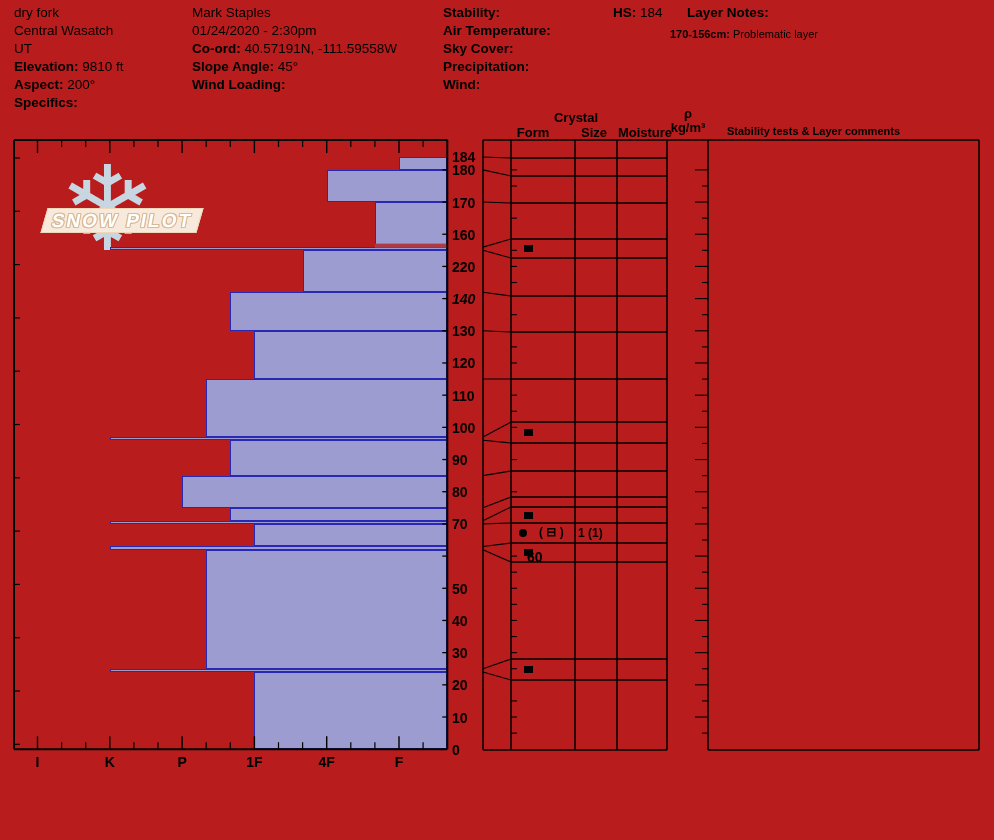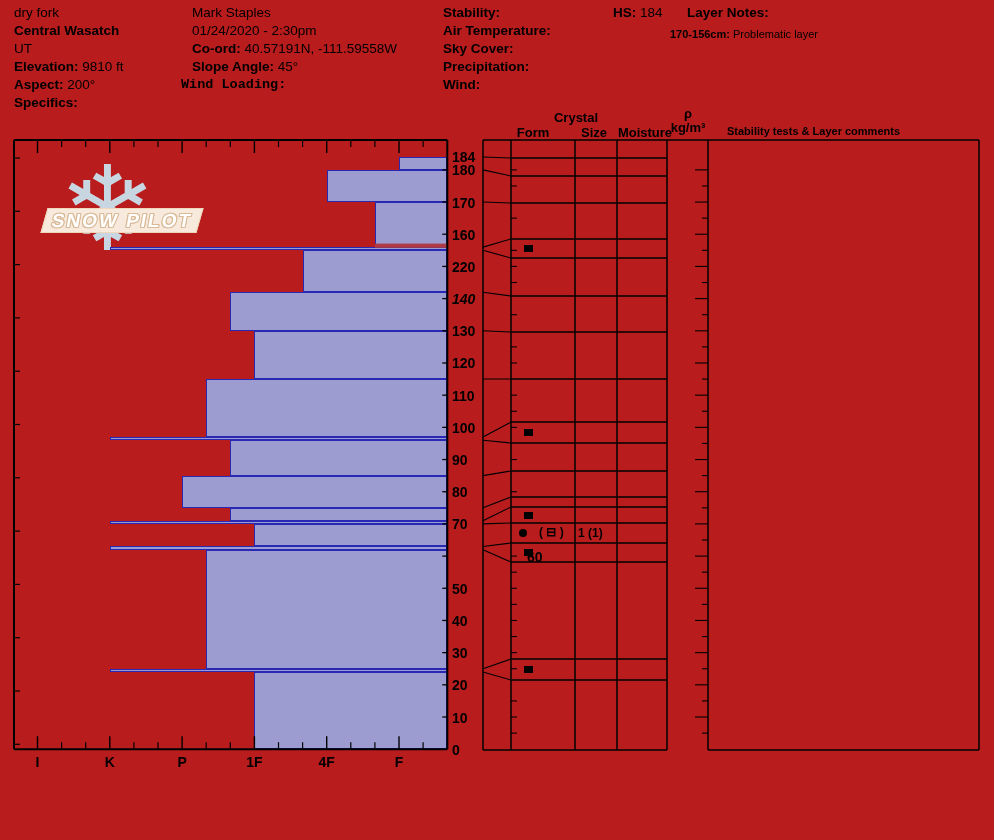--- a/index.html
+++ b/index.html
@@ -28,32 +28,32 @@
       color:#c8d6e2;}
   .notes{position:absolute;font-size:12.4px;letter-spacing:-0.35px;white-space:nowrap;}
 </style>
 </head>
 <body>
 
 <div id="page">
 
   <div id="hdr-col1">
       <div class="hline" style="left: 14px; top: 4px;"><span>dry fork</span></div>
-      <div class="hline" style="left: 14px; top: 22px; font-weight: bold;"><span>Central Wasatch</span></div>
+      <div class="hline" style="left: 14px; top: 22px;"><span>Central Wasatch</span></div>
       <div class="hline" style="left: 14px; top: 40px;"><span>UT</span></div>
       <div class="hline" style="left: 14px; top: 58px;"><span class="b">Elevation:</span><span> 9810 ft</span></div>
       <div class="hline" style="left: 14px; top: 76px;"><span class="b">Aspect:</span><span> 200°</span></div>
       <div class="hline" style="left: 14px; top: 94px;"><span class="b">Specifics:</span></div>
     </div>
   <div id="hdr-col2">
       <div class="hline" style="left: 192px; top: 4px;"><span>Mark Staples</span></div>
       <div class="hline" style="left: 192px; top: 22px;"><span>01/24/2020 - 2:30pm</span></div>
       <div class="hline" style="left: 192px; top: 40px;"><span class="b">Co-ord:</span><span> 40.57191N, -111.59558W</span></div>
       <div class="hline" style="left: 192px; top: 58px;"><span class="b">Slope Angle:</span><span> 45°</span></div>
-      <div class="hline" style="left: 181px; top: 76px; font-family: Liberation Mono, monospace;"><span class="b">Wind Loading:</span></div>
+      <div class="hline" style="left: 192px; top: 76px;"><span class="b">Wind Loading:</span></div>
     </div>
   <div id="hdr-col3">
       <div class="hline" style="left: 443px; top: 4px;"><span class="b">Stability:</span></div>
       <div class="hline" style="left: 443px; top: 22px;"><span class="b">Air Temperature:</span></div>
       <div class="hline" style="left: 443px; top: 40px;"><span class="b">Sky Cover:</span></div>
       <div class="hline" style="left: 443px; top: 58px;"><span class="b">Precipitation:</span></div>
       <div class="hline" style="left: 443px; top: 76px;"><span class="b">Wind:</span></div>
     </div>
 
   <div class="hline" style="left:613px;top:4px;">

